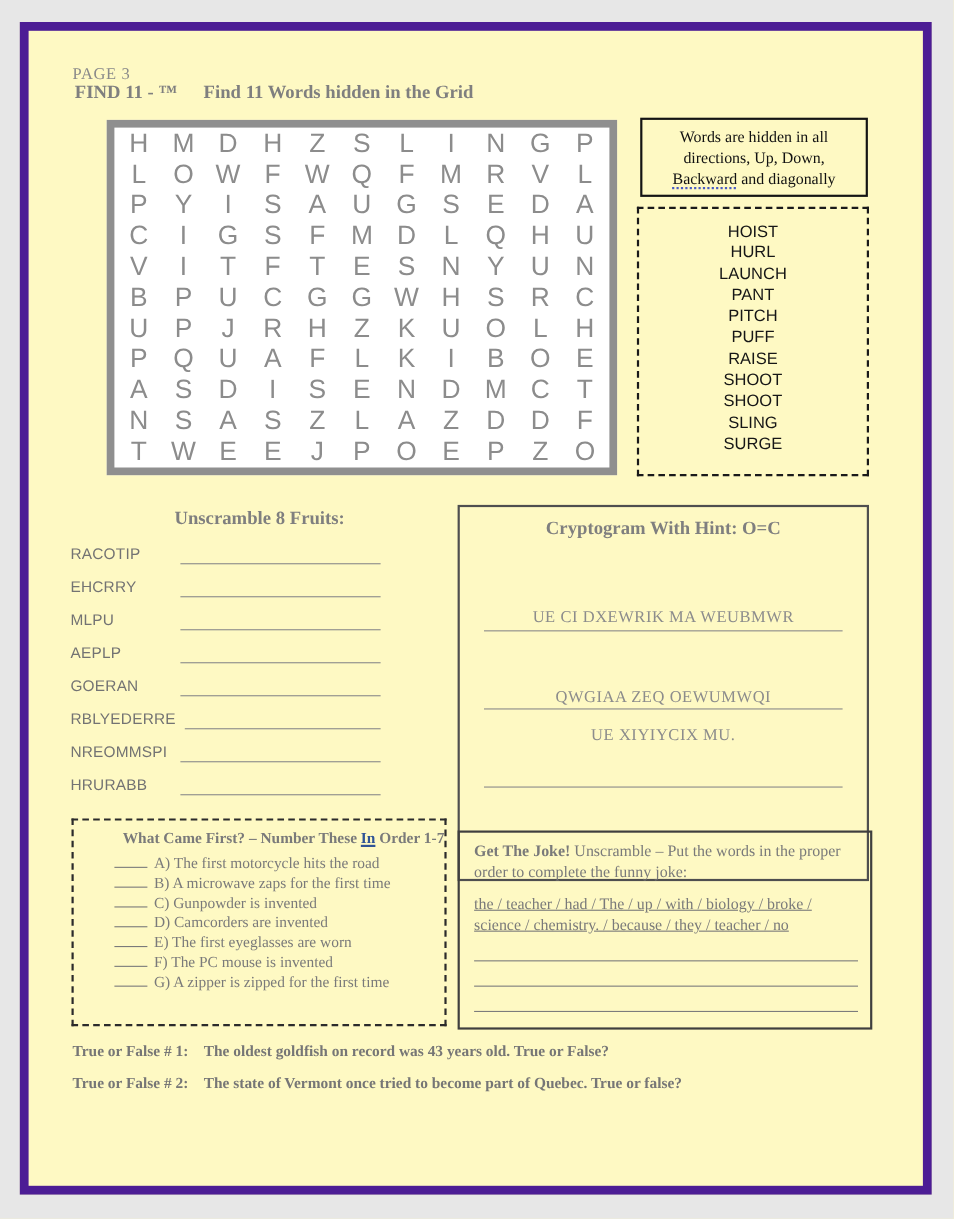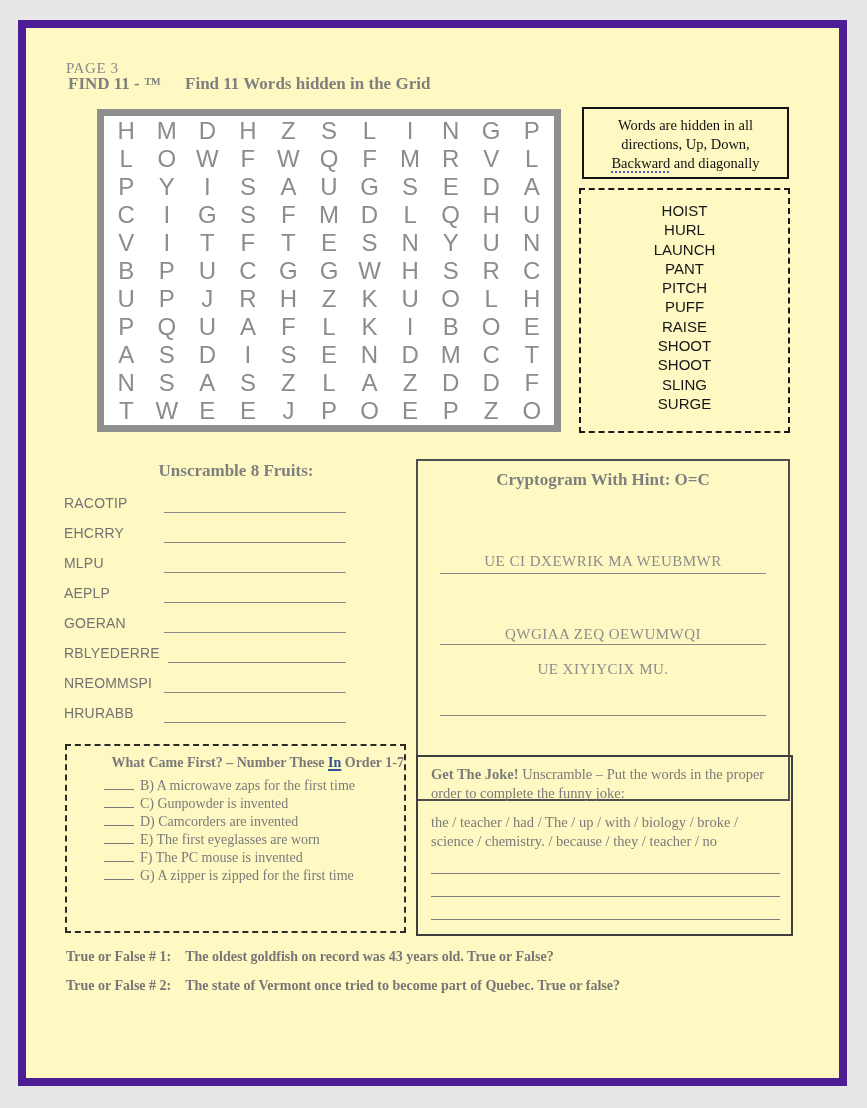--- a/index.html
+++ b/index.html
@@ -86,21 +86,21 @@
   }
   .wcf-items{margin-top:6px;padding-left:37px;}
   .wcf-item{font-size:14px;line-height:18px;color:#7a7a7a;}
   .wcf-blank{display:inline-block;width:30px;height:11px;border-bottom:1px solid #7a7a7a;margin-right:6px;}
   
   .joke-box{
     position:absolute;left:390px;top:727px;width:377px;height:181px;
     box-sizing:border-box;border:2px solid #3f3f3f;padding:8px 13px 0;
   }
   .joke-box p{margin:0;font-size:14.5px;line-height:19px;color:#7a7a7a;}
-  .joke-box p.scrambled{margin-top:10px;}
+  .joke-box p.scrambled{margin-top:10px;text-decoration:underline;}
   .joke-line{position:absolute;left:13px;right:11px;border-bottom:1.2px solid #7c7c7c;}
   
   .tf-rows{position:absolute;left:40px;top:921px;right:20px;}
   .tf-row{font-weight:bold;font-size:14px;color:#767676;margin-bottom:13px;}
   .tf-label{margin-right:14px;}
 </style>
 </head>
 <body>
 
 <div class="frame">
@@ -293,20 +293,21 @@
       <div class="crypt-line" style="top: 112px;"></div>
       <div class="crypt-text" style="top: 129px; margin-top: 36px;">QWGIAA ZEQ OEWUMWQI</div>
       <div class="crypt-line" style="top: 183px;"></div>
       <div class="crypt-text" style="top: 200px;">UE XIYIYCIX MU.</div>
       <div class="crypt-line" style="top: 254px;"></div>
     </div>
 
   <div class="wcf-box">
     <div class="wcf-title"><span>What Came First? – Number These </span><span class="u-blue">In</span><span> Order 1-7</span></div>
     <div class="wcf-items" id="wcf-items">
+        <div class="wcf-item"><span class="wcf-blank"></span><span>A) The first motorcycle hits the road</span></div>
         <div class="wcf-item"><span class="wcf-blank"></span><span>B) A microwave zaps for the first time</span></div>
         <div class="wcf-item"><span class="wcf-blank"></span><span>C) Gunpowder is invented</span></div>
         <div class="wcf-item"><span class="wcf-blank"></span><span>D) Camcorders are invented</span></div>
         <div class="wcf-item"><span class="wcf-blank"></span><span>E) The first eyeglasses are worn</span></div>
         <div class="wcf-item"><span class="wcf-blank"></span><span>F) The PC mouse is invented</span></div>
         <div class="wcf-item"><span class="wcf-blank"></span><span>G) A zipper is zipped for the first time</span></div>
       </div>
   </div>
 
   <div class="joke-box" id="joke-box">

